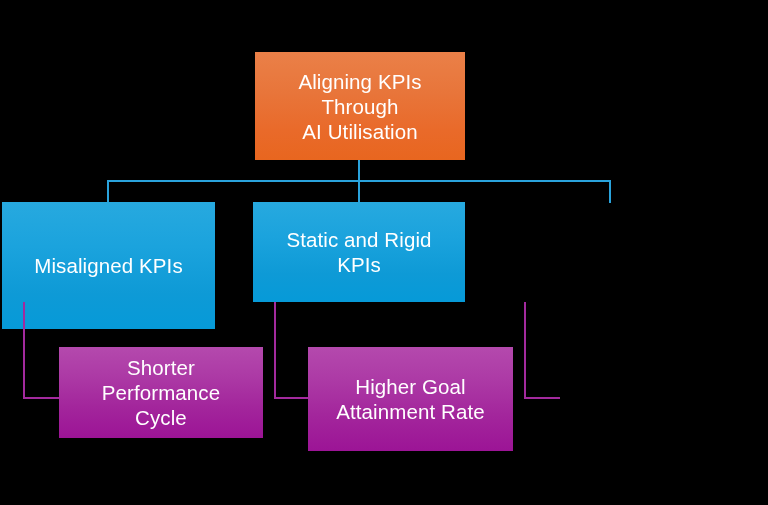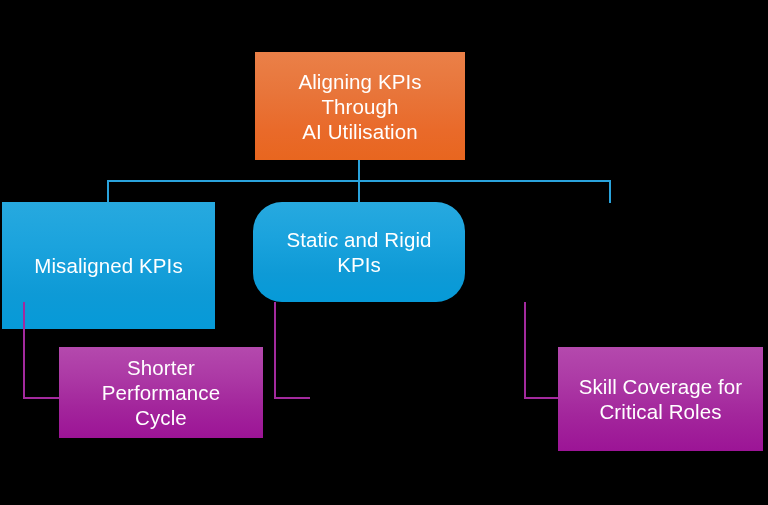--- a/index.html
+++ b/index.html
@@ -70,32 +70,32 @@
   <div class="conn conn-h-blue" style="left:107px; top:180px; width:504px;"></div>
 
   <div class="conn conn-v-blue" style="left:107px; top:180px; height:23px;"></div>
 
   <div class="conn conn-v-blue" style="left:358px; top:180px; height:23px;"></div>
 
   <div class="conn conn-v-blue" style="left:609px; top:180px; height:23px;"></div>
 
   <div class="node node-level2" style="left:2px; top:202px; width:213px; height:127px;">Misaligned KPIs</div>
 
-  <div class="node node-level2" style="left:253px; top:202px; width:212px; height:100px;border-radius:29px;">Static and Rigid KPIs</div>
+  <div class="node node-level2" style="left:253px; top:202px; width:212px; height:100px;">Static and Rigid KPIs</div>
 
 
   <div class="conn conn-v-magenta" style="left:23px; top:302px; height:97px;"></div>
   <div class="conn conn-h-magenta" style="left:23px; top:397px; width:37px;"></div>
 
   <div class="conn conn-v-magenta" style="left:274px; top:302px; height:97px;"></div>
   <div class="conn conn-h-magenta" style="left:274px; top:397px; width:36px;"></div>
 
   <div class="conn conn-v-magenta" style="left:524px; top:302px; height:97px;"></div>
   <div class="conn conn-h-magenta" style="left:524px; top:397px; width:36px;"></div>
 
   <div class="node node-level3" style="left:59px; top:347px; width:204px; height:91px;">Shorter Performance
 Cycle</div>
 
+  <div class="node node-level3" style="left:308px; top:347px; width:205px; height:104px;">Higher Goal
+Attainment Rate</div>
 
-  <div class="node node-level3" style="left:558px; top:347px; width:205px; height:104px;">Skill Coverage for
-Critical Roles</div>
 
 </div>
 
 </body></html>

